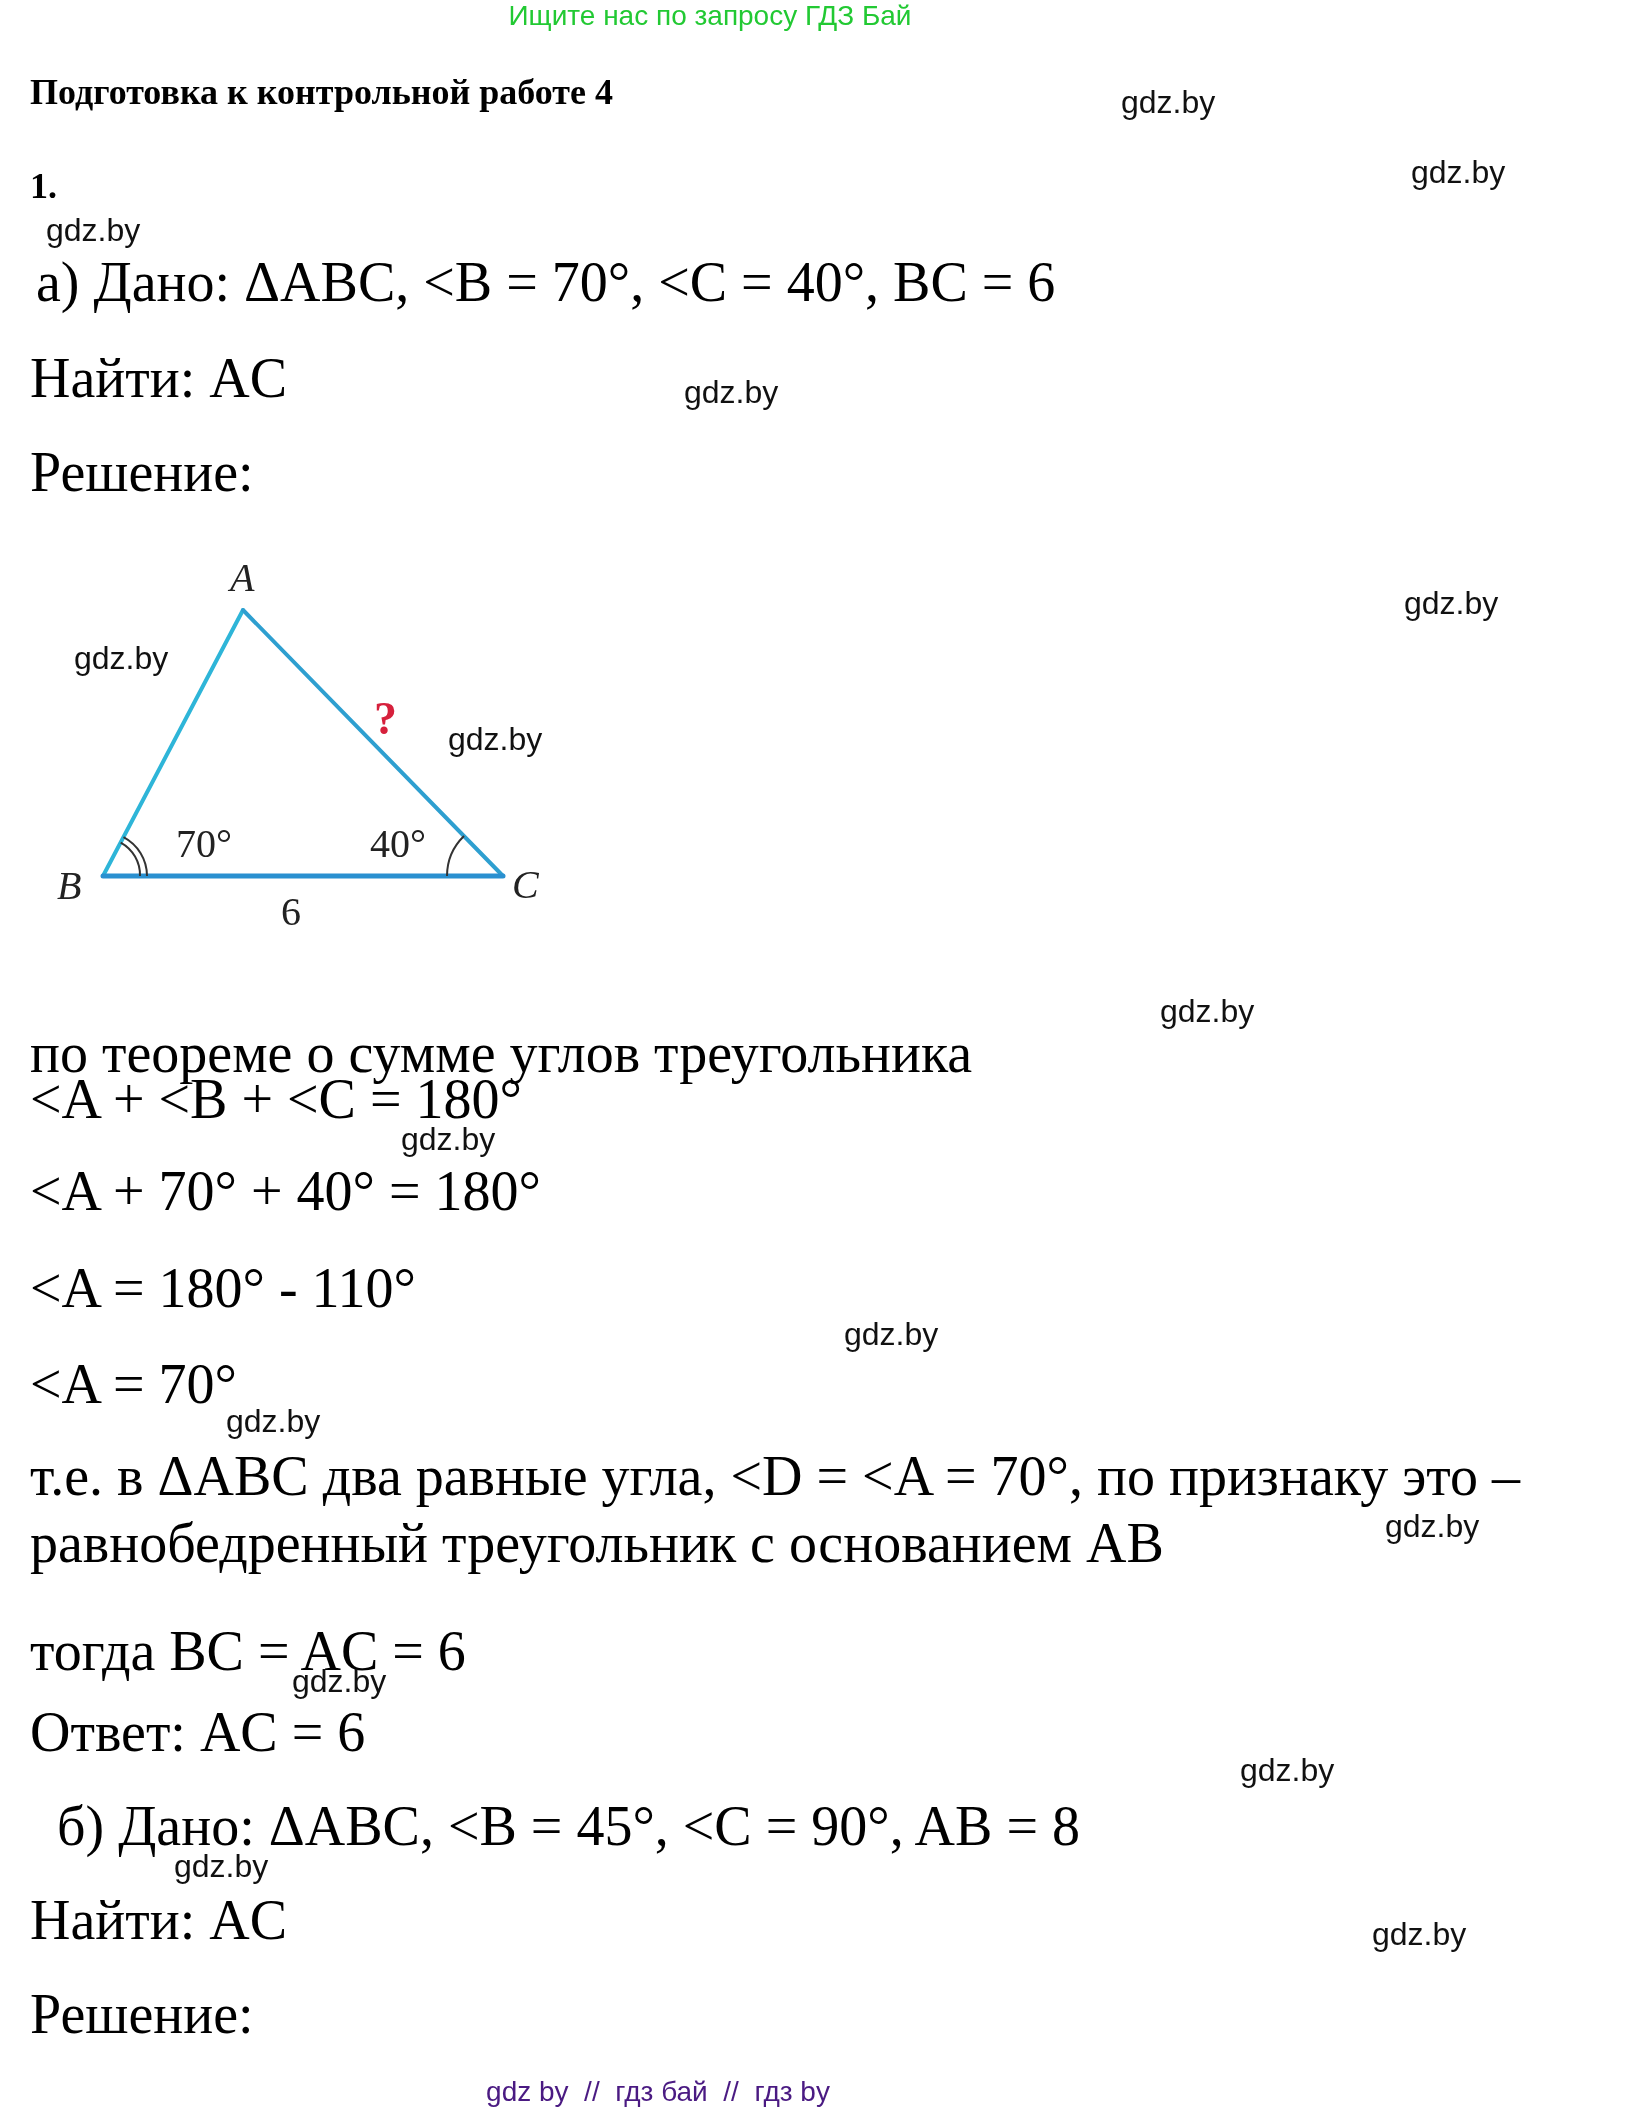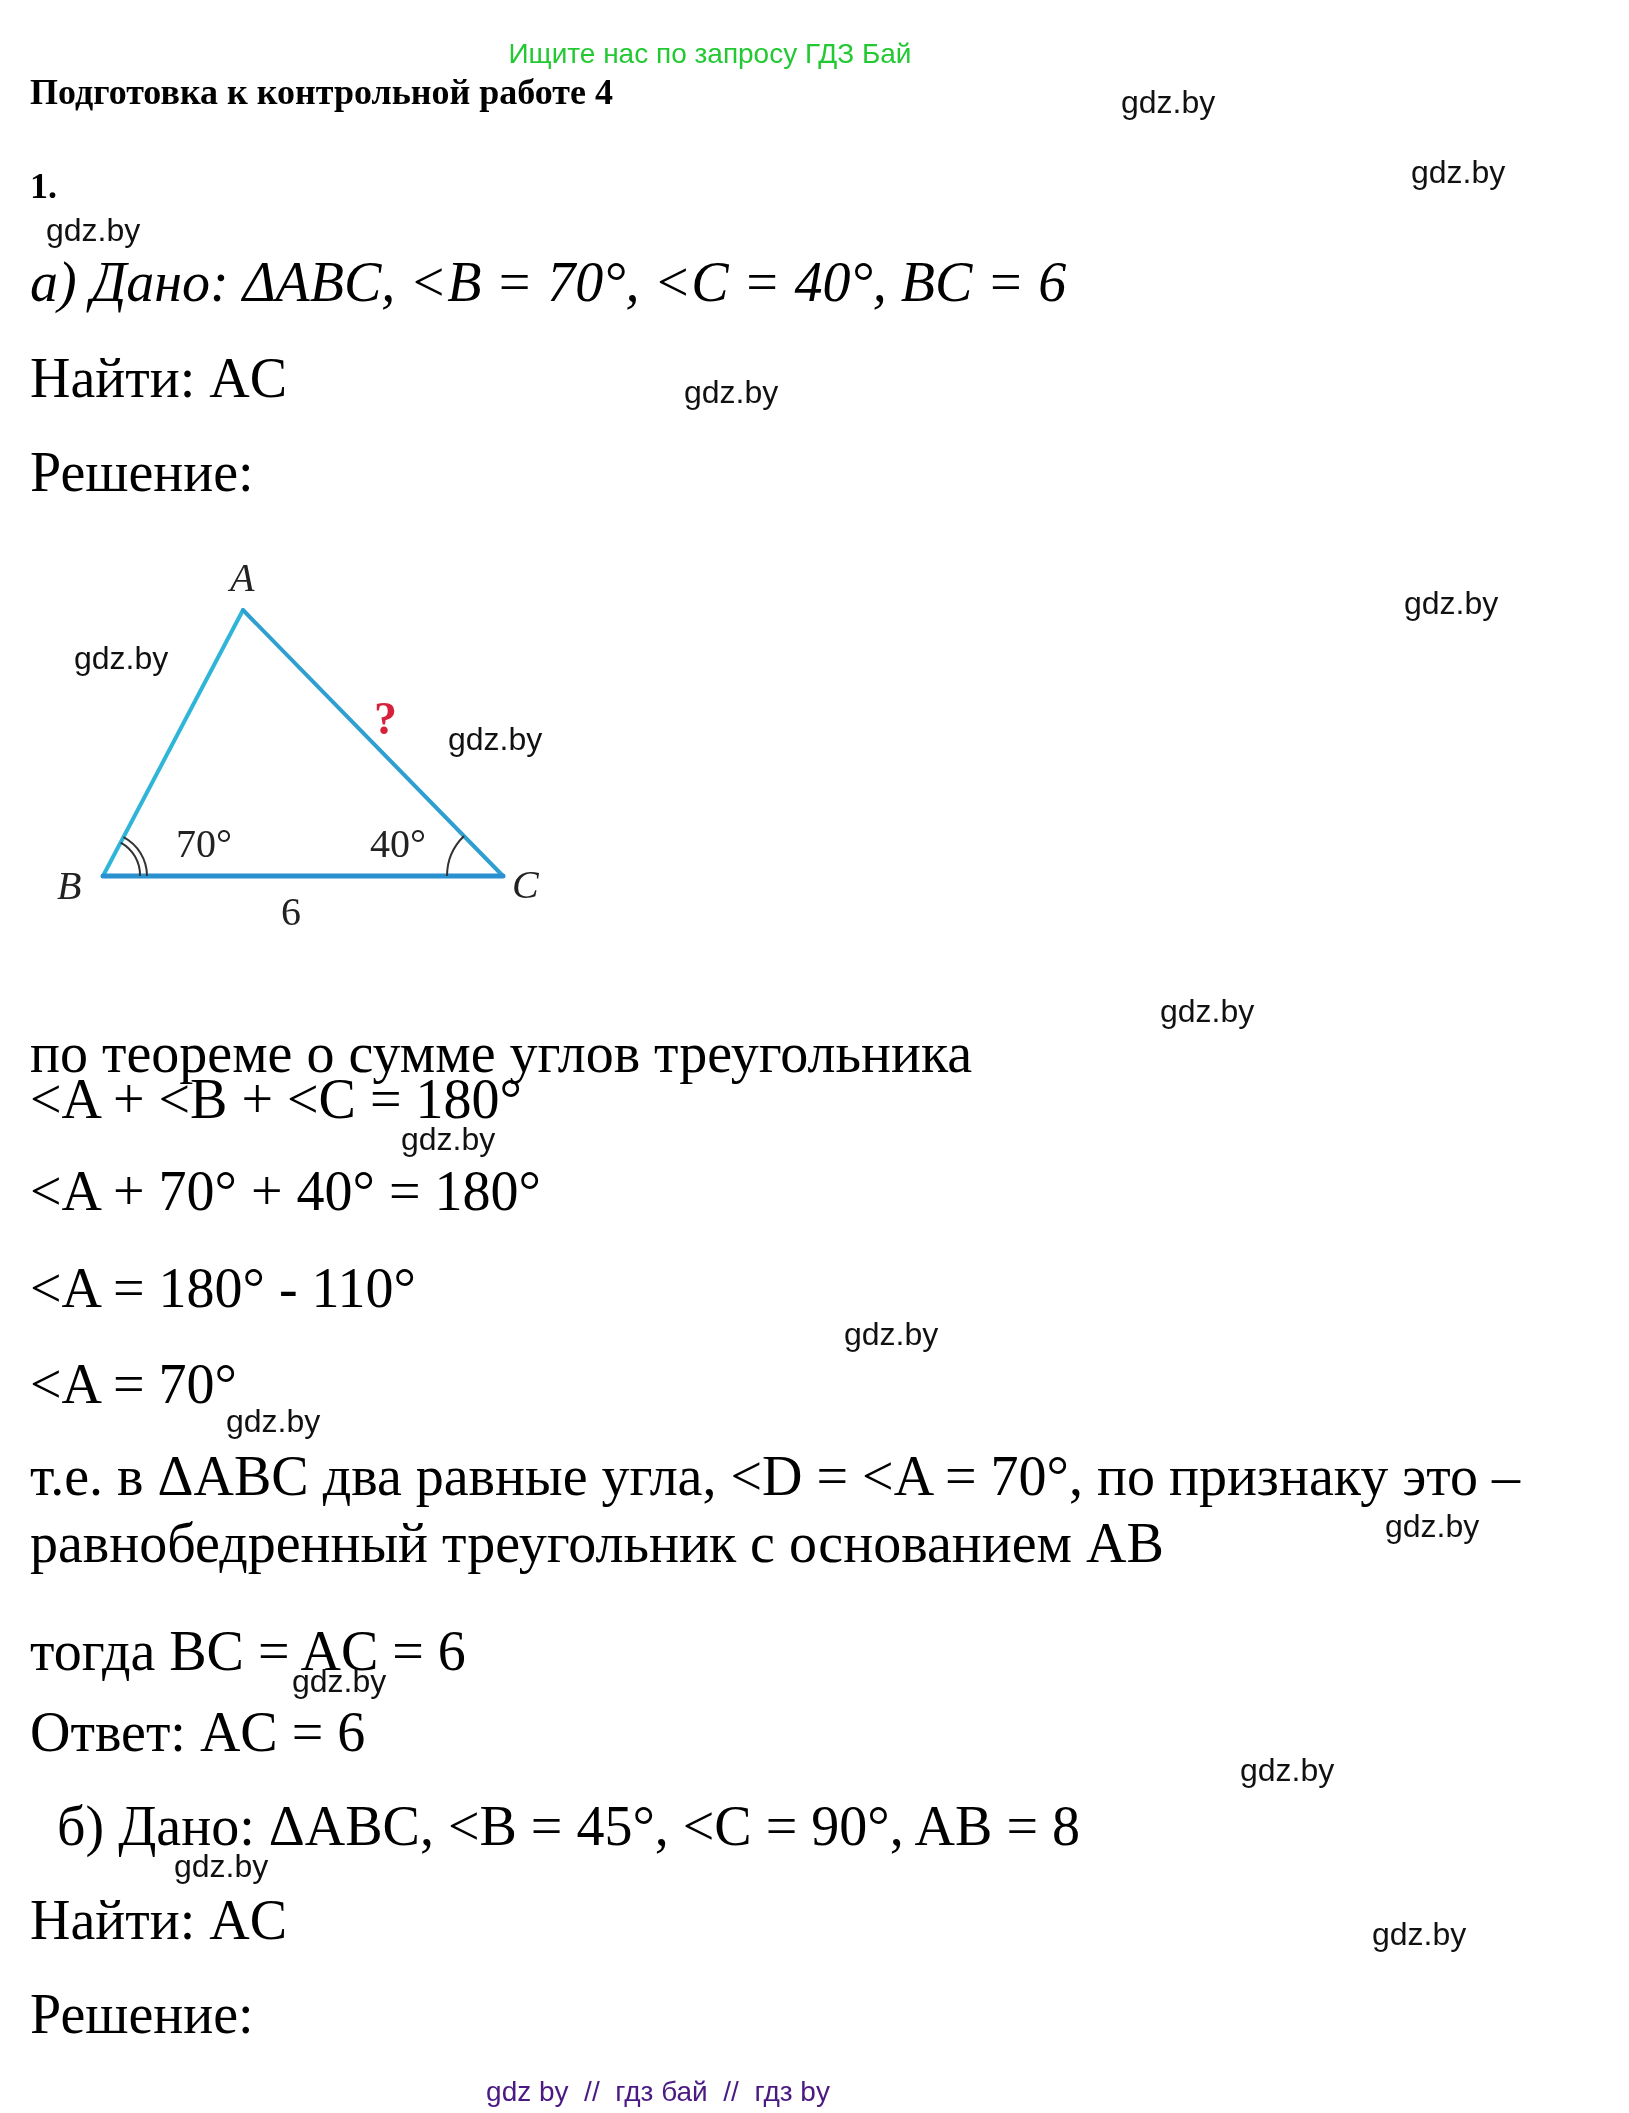--- a/index.html
+++ b/index.html
@@ -13,21 +13,20 @@
       position: relative;
       overflow: hidden;
     }
     .abs { position: absolute; white-space: nowrap; }
     .banner {
       left: 0; width: 1420px; text-align: center;
       top: 0px;
       font-family: "Liberation Sans", sans-serif;
       font-size: 28px;
       line-height: 32px;
-      margin-top: 38px;
     }
     .footer {
       left: 0; width: 1316px; text-align: center;
       top: 2076px;
       font-family: "Liberation Sans", sans-serif;
       font-size: 28px;
       line-height: 32px;
     }
     .title {
       font-family: "Liberation Serif", serif;
@@ -74,21 +73,21 @@
   </style>
 </head>
 <body>
 
 <div class="abs banner" style="color:#22c933;">Ищите нас по запросу ГДЗ Бай</div>
 
 <div class="abs title" style="left:30px; top:62px;">Подготовка к контрольной работе 4</div>
 
 <div class="abs title" style="left:30px; top:156px;">1.</div>
 
-<div class="abs body-line" style="left:30px; top:250px;font-style:italic;">а) Дано: ΔABC, &lt;B = 70°, &lt;C = 40°, BC = 6</div>
+<div class="abs body-line" style="left:36px; top:250px;">а) Дано: ΔABC, &lt;B = 70°, &lt;C = 40°, BC = 6</div>
 <div class="abs body-line" style="left:30px; top:346px;">Найти: AC</div>
 <div class="abs body-line" style="left:30px; top:440px;">Решение:</div>
 
 <div class="figure">
   <svg width="520" height="400" viewBox="40 540 520 400" xmlns="http://www.w3.org/2000/svg">
 
     <g>
       <line x1="103" y1="876" x2="243" y2="610" stroke="#2eb5d8" stroke-width="4" stroke-linecap="round"></line>
       <line x1="243" y1="610" x2="503" y2="876" stroke="#2e9fd0" stroke-width="4" stroke-linecap="round"></line>
       <line x1="103" y1="876" x2="503" y2="876" stroke="#2a90d0" stroke-width="5" stroke-linecap="round"></line>

